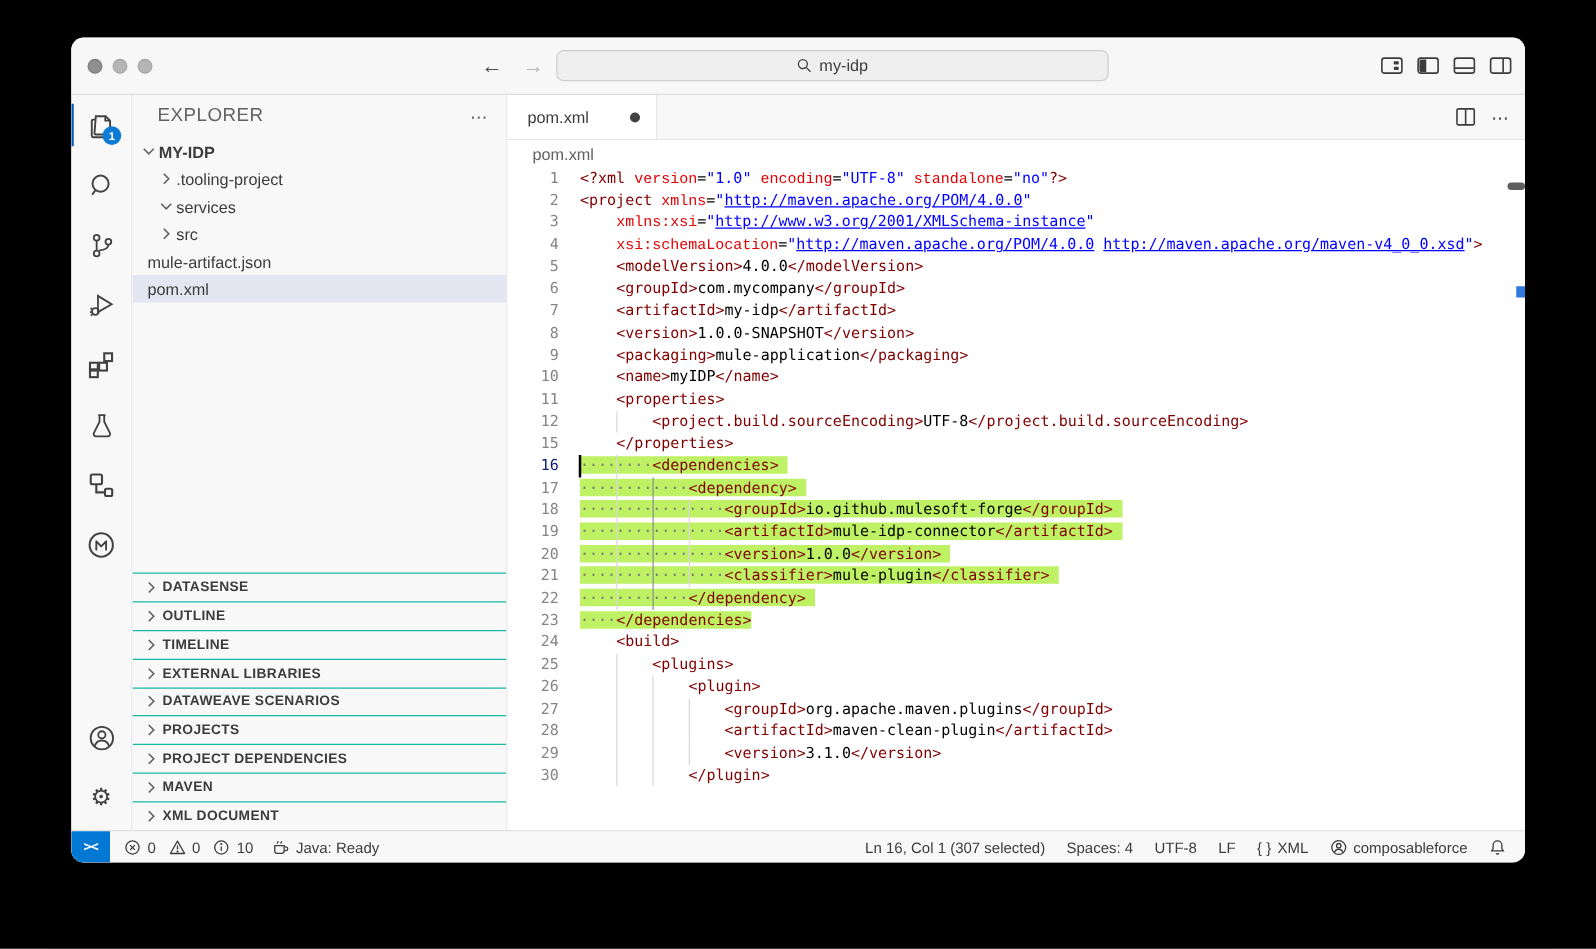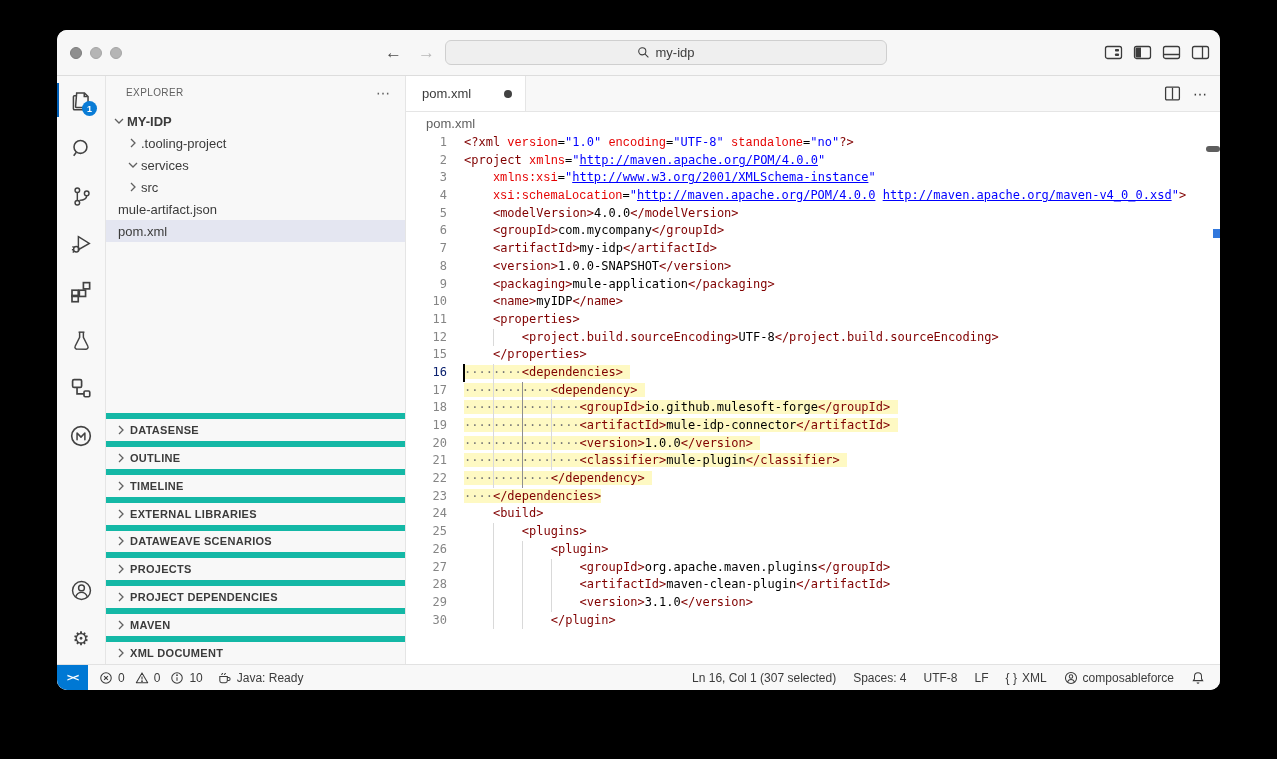--- a/index.html
+++ b/index.html
@@ -23,50 +23,50 @@
   .activitybar{width:48px;min-width:48px;background:#f8f8f8;border-right:1px solid #e5e5e5;display:flex;flex-direction:column;align-items:center;position:relative;}
   .ab-top{display:flex;flex-direction:column;align-items:center;}
   .ab-item{width:48px;height:48px;display:flex;align-items:center;justify-content:center;position:relative;}
   .ab-item.active::before{content:"";position:absolute;left:0;top:7px;bottom:7px;width:2px;background:#005fb8;}
   .badge{position:absolute;right:8px;bottom:8px;min-width:15px;height:15px;border-radius:9px;background:#0a7cd6;color:#fff;font-size:9px;display:flex;align-items:center;justify-content:center;font-weight:bold;}
   .ab-bottom{margin-top:auto;display:flex;flex-direction:column;align-items:center;padding-bottom:2px;}
   .gear-glyph{font-size:19px;color:#424242;line-height:1;}
   
   .sidebar{width:299px;min-width:299px;background:#f8f8f8;border-right:1px solid #e5e5e5;position:relative;font-size:13px;color:#3b3b3b;overflow:hidden;}
   .sb-header{height:33px;display:flex;align-items:center;justify-content:space-between;padding:0 14px 0 20px;}
-  .sb-title{font-size:10px;color:#616161;letter-spacing:.4px;}
+  .sb-title{font-size:15px;color:#616161;letter-spacing:.4px;}
   .sb-dots{color:#616161;font-size:14px;letter-spacing:1px;}
   .tree{margin-top:1px;}
   .tree-row{height:22px;display:flex;align-items:center;white-space:nowrap;cursor:pointer;}
   .tree-row.selected{background:#e4e6f1;}
   .tree-row .chev{width:16px;height:16px;display:flex;align-items:center;justify-content:center;flex:none;}
   .tree-row.root{padding-left:5px;font-weight:bold;}
   .tree-row.folder{padding-left:19px;}
   .tree-row.file{padding-left:12px;}
   .panels{position:absolute;left:0;right:0;bottom:0;}
-  .panel-row{height:21.9px;border-top:6px solid #14b8a6;display:flex;align-items:center;padding-left:7px;cursor:pointer;background:#f8f8f8;}
+  .panel-row{height:21.9px;border-top:1px solid #14b8a6;display:flex;align-items:center;padding-left:7px;cursor:pointer;background:#f8f8f8;}
   .panel-row .chev{width:16px;height:16px;display:flex;align-items:center;justify-content:center;margin-right:1px;}
   .panel-label{font-size:11px;font-weight:bold;color:#3b3b3b;letter-spacing:.3px;}
   
   .editor{flex:1;display:flex;flex-direction:column;background:#fff;overflow:hidden;position:relative;}
   .tabbar{height:35px;min-height:35px;background:#f8f8f8;border-bottom:1px solid #e5e5e5;display:flex;position:relative;}
   .tab{width:120px;background:#fff;border-right:1px solid #e5e5e5;height:35px;box-sizing:border-box;display:flex;align-items:center;justify-content:space-between;padding:0 13px 0 16px;font-size:13px;color:#3b3b3b;position:relative;margin-bottom:-1px;}
   .tab-dot{width:8px;height:8px;border-radius:50%;background:#424242;}
   .tab-actions{position:absolute;right:12px;top:0;height:35px;display:flex;align-items:center;gap:12px;color:#3b3b3b;}
   .tab-actions .more{font-size:14px;letter-spacing:1px;color:#3b3b3b;}
   .breadcrumb{height:22px;min-height:22px;display:flex;align-items:center;padding-left:20px;font-size:13px;color:#616161;}
   .code{flex:1;position:relative;overflow:hidden;font-family:"DejaVu Sans Mono",monospace;font-size:12px;line-height:17.7px;}
   .code-line{height:17.7px;display:flex;white-space:pre;}
   .ln{width:41px;text-align:right;color:#858585;flex:none;user-select:none;}
   .ln.active{color:#0b216f;}
   .lc{position:relative;padding-left:17px;flex:1;}
   .guide{position:absolute;top:0;bottom:0;width:1px;background:#d9d9d9;}
   .guide.dark{background:#8f8f8f;}
   .cursor{position:absolute;left:15.5px;top:0;width:2px;height:17.7px;background:#000;}
-  .sel{background:#fef9c3;text-align:right;}
+  .sel{background:#bef264;text-align:right;}
   .tk-tag{color:#800000;}
   .tk-attr{color:#e50000;font-family:Liberation Mono, monospace;}
   .tk-val{color:#0000ff;}
   .tk-link{color:#0000ff;text-decoration:underline;}
   .tk-txt{color:#000;}
   .tk-eq,.tk-pl{color:#000;}
   .tk-ws{color:#767676;}
   .scroll-thumb{position:absolute;right:0;top:70px;width:14px;height:6px;background:#424242;border-radius:3px;opacity:.85;}
   .ov-marker{position:absolute;right:0;top:153px;width:7px;height:9px;background:#3178dd;}
   

